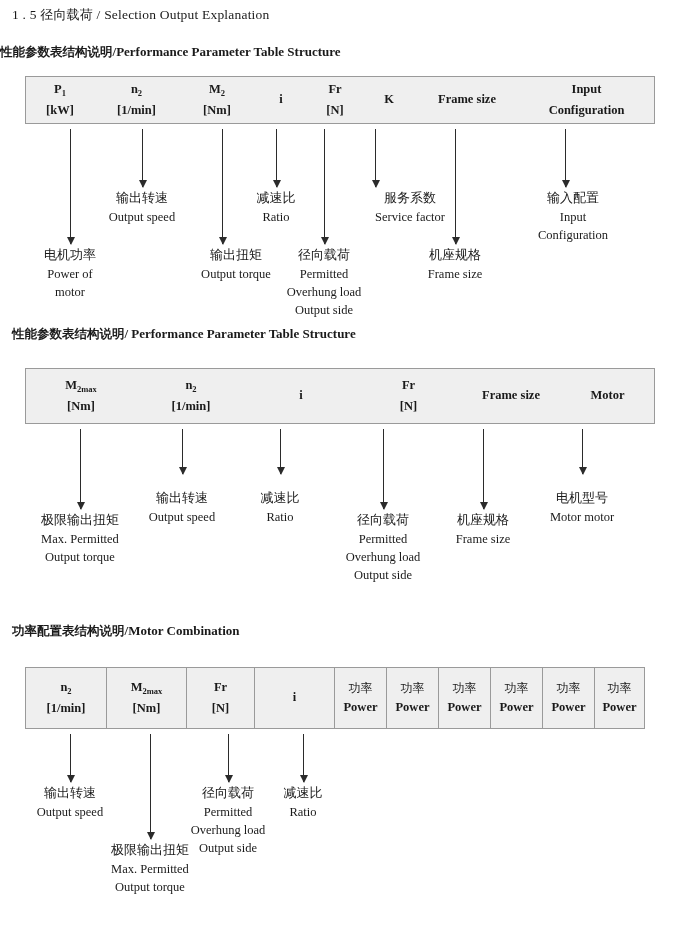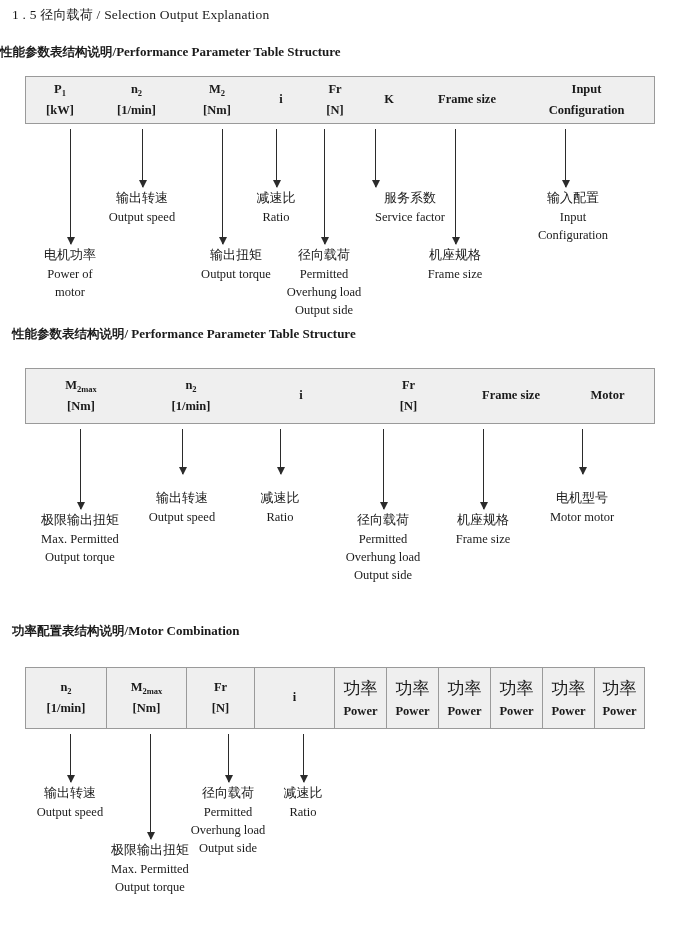--- a/index.html
+++ b/index.html
@@ -63,21 +63,21 @@
     line-height: 1.55;
     text-align: center;
     white-space: nowrap;
   }
   .tbl.gridded .cell + .cell {
     border-left: 1px solid #9a9a9a;
   }
   .cell .cn {
     font-family: "DejaVu Sans", "Liberation Sans", sans-serif;
     font-weight: normal;
-    font-size: 17px;
+    font-size: 12px;
   }
   .cell sub {
     font-size: 8.5px;
     vertical-align: baseline;
     position: relative;
     top: 2.5px;
     letter-spacing: 0;
   }
   .cell .l2 { margin-top: 1px; }
 

